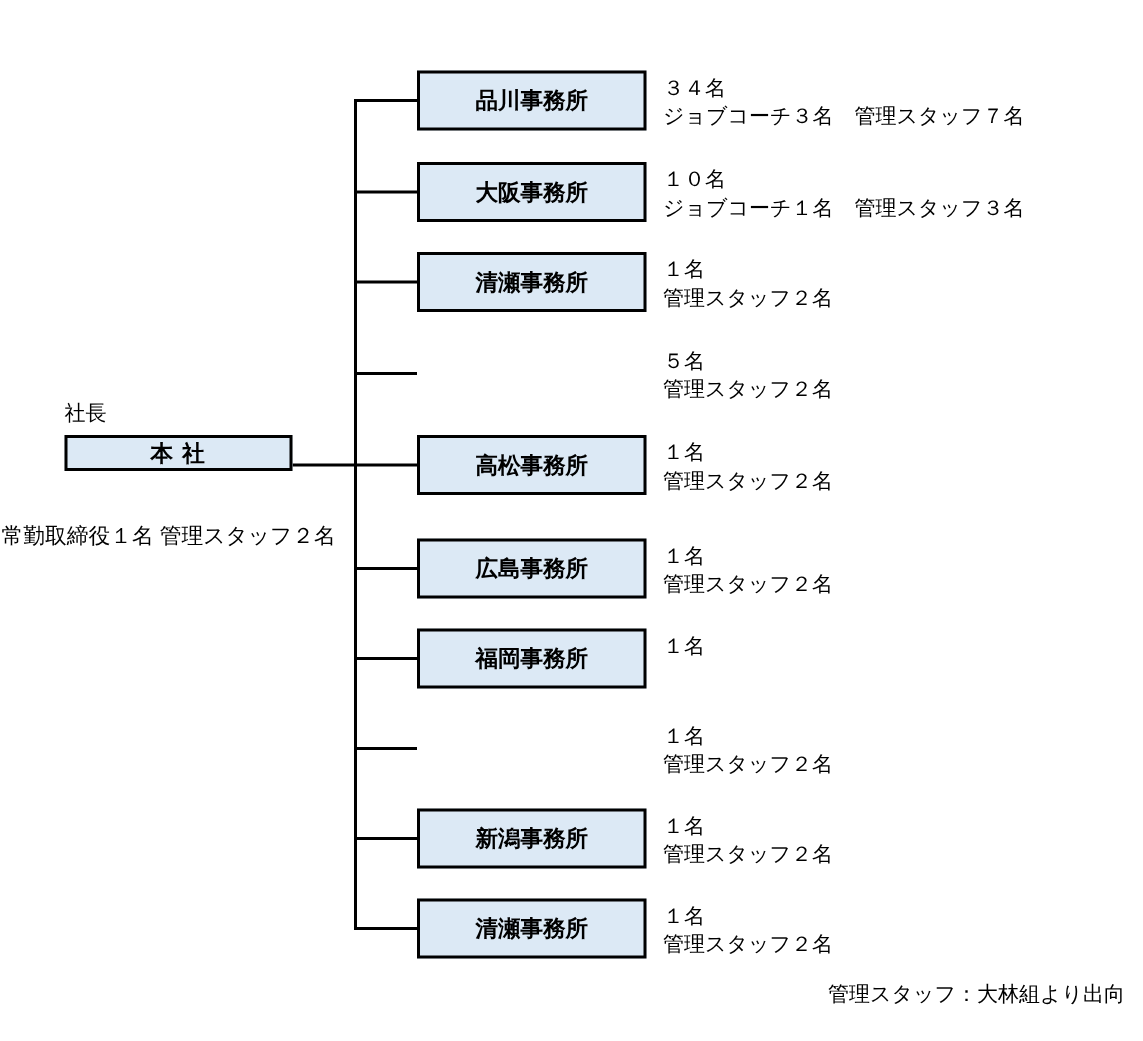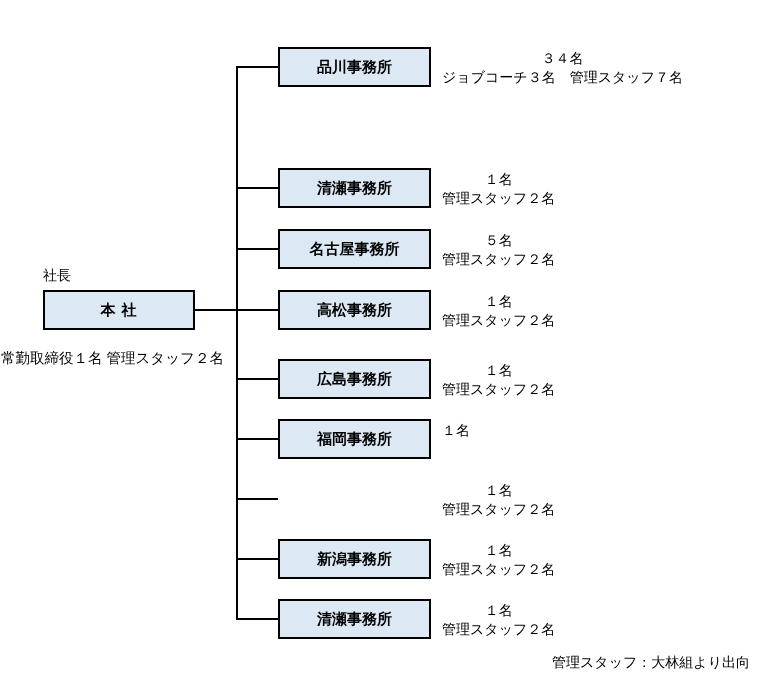--- a/index.html
+++ b/index.html
@@ -42,21 +42,21 @@
     width: 152px;
     text-align: left;
     font-size: 14px;
     line-height: 19px;
   }
   .root-box {
     position: absolute;
     left: 43px;
     top: 290px;
     width: 152px;
-    height: 40px;
+    height: 24px;
     background: #dce9f5;
     border: 2px solid #000000;
     display: flex;
     align-items: center;
     justify-content: center;
     font-size: 15px;
     font-weight: bold;
     letter-spacing: 1px;
   }
   .root-note {
@@ -97,21 +97,20 @@
     font-size: 15px;
     font-weight: bold;
   }
   .annot {
     position: absolute;
     left: 442px;
     top: 2px;
     font-size: 14px;
     line-height: 19px;
     white-space: nowrap;
-    text-align: center;
   }
 
   .footnote {
     position: absolute;
     right: 12px;
     top: 654px;
     font-size: 14px;
     white-space: nowrap;
   }
 </style>
@@ -133,37 +132,44 @@
     <div class="stub"></div>
     <div class="office-box">
       <span>品川事務所</span>
     </div>
     <div class="annot">
       <div>３４名</div>
       <div>ジョブコーチ３名　管理スタッフ７名</div>
     </div>
   </div>
 
+  <div class="row" style="top:108px">
+    <div class="stub"></div>
+    <div class="office-box">
+      <span>大阪事務所</span>
+    </div>
+    <div class="annot">
+      <div>１０名</div>
+      <div>ジョブコーチ１名　管理スタッフ３名</div>
+    </div>
+  </div>
 
   <div class="row" style="top:168px">
     <div class="stub"></div>
     <div class="office-box">
       <span>清瀬事務所</span>
     </div>
     <div class="annot">
       <div>１名</div>
       <div>管理スタッフ２名</div>
     </div>
   </div>
 
   <div class="row" style="top:229px">
     <div class="stub"></div>
-    <div class="office-box">
-      <span>名古屋事務所</span>
-    </div>
     <div class="annot">
       <div>５名</div>
       <div>管理スタッフ２名</div>
     </div>
   </div>
 
   <div class="row" style="top:290px">
     <div class="stub"></div>
     <div class="office-box">
       <span>高松事務所</span>

